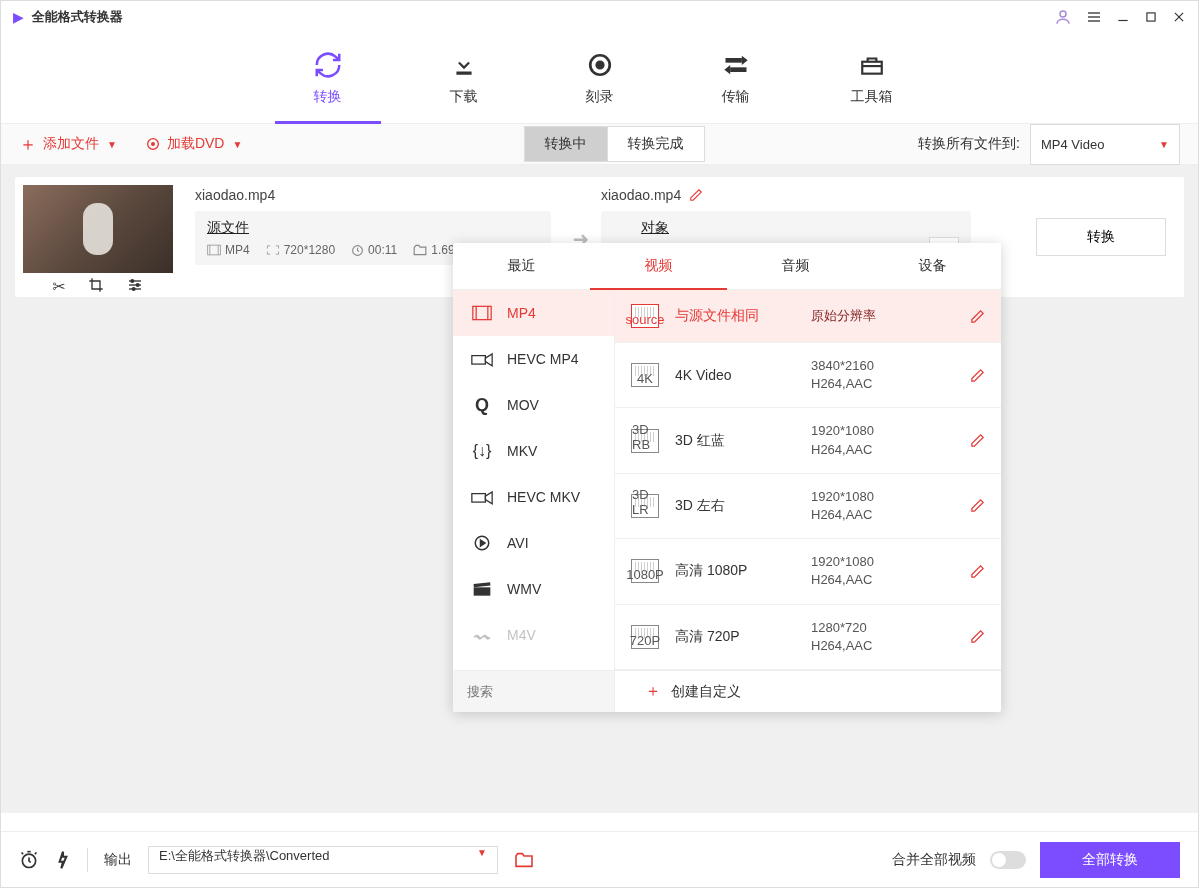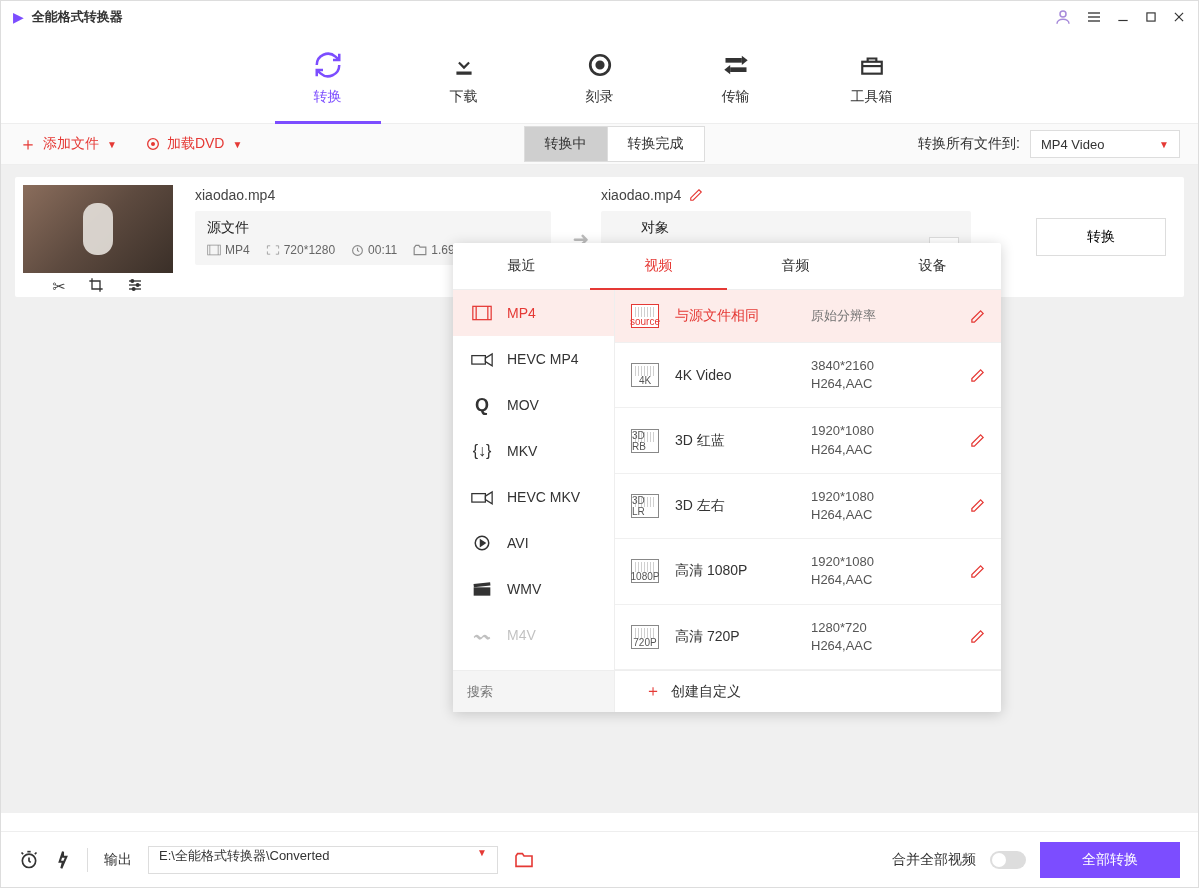--- a/index.html
+++ b/index.html
@@ -21,32 +21,32 @@
 .toolbar-left { display: flex; align-items: center; gap: 28px; }
 .add-file-btn { color: #e53935; display: flex; align-items: center; gap: 6px; cursor: pointer; font-size: 14px; }
 .load-dvd-btn { color: #e53935; display: flex; align-items: center; gap: 6px; cursor: pointer; font-size: 14px; }
 .down-arrow { color: #e53935; font-size: 10px; margin-left: 2px; }
 .tabs-middle { display: flex; margin-left: auto; margin-right: auto; position: absolute; left: 50%; transform: translateX(-50%); }
 .tab-btn { padding: 8px 20px; border: 1px solid #ddd; background: #fff; cursor: pointer; font-size: 14px; }
 .tab-btn.active { background: #cfcfcf; margin-left: 29px; }
 .tab-btn:first-child { border-right: none; }
 .toolbar-right { margin-left: auto; display: flex; align-items: center; gap: 10px; }
 .convert-all-label { font-size: 14px; text-align: right; }
-.format-dropdown { width: 150px; height: 28px; border: 1px solid #ddd; display: flex; align-items: center; justify-content: space-between; padding: 0 10px; cursor: pointer; background: #fff; }
+.format-dropdown { width: 150px; height: 41px; border: 1px solid #ddd; display: flex; align-items: center; justify-content: space-between; padding: 0 10px; cursor: pointer; background: #fff; }
 .format-dropdown .arrow { color: #e53935; font-size: 10px; }
 .content-area { position: relative; background: #f0f0f0; padding: 12px 14px; height: 648px; }
 .file-item { background: #fff; border-radius: 2px; padding: 0; display: flex; align-items: flex-start; height: 120px; position: relative; }
 .thumb-col { width: 166px; display: flex; flex-direction: column; align-items: center; padding: 8px 0 0 0; }
 .thumb { width: 150px; height: 88px; background: linear-gradient(135deg, #8a6d5c 0%, #5d4a3f 50%, #3a2f28 100%); position: relative; overflow: hidden; }
 .thumb::before { content: ""; position: absolute; left: 60px; top: 18px; width: 30px; height: 52px; background: rgba(230,225,220,0.9); border-radius: 14px; }
 .thumb-actions { display: flex; gap: 22px; margin-top: 4px; color: #444; font-size: 16px; }
 .info-col { display: flex; flex-direction: column; padding: 10px 10px 0 14px; width: 380px; }
 .file-name { color: #444; font-size: 14px; margin-bottom: 8px; }
 .info-box { background: #f5f5f5; border-radius: 2px; padding: 8px 12px; }
-.info-title { font-size: 14px; color: #222; margin-bottom: 6px; }
+.info-title { font-size: 14px; color: #222; margin-bottom: 6px; text-decoration: underline; }
 .info-meta { display: flex; gap: 16px; font-size: 12px; color: #666; align-items: center; }
 .meta-item { display: flex; align-items: center; gap: 4px; }
 .arrow-col { display: flex; align-items: center; justify-content: center; width: 40px; padding-top: 50px; color: #bbb; font-size: 20px; }
 .target-col { display: flex; flex-direction: column; padding: 10px 10px 0 0; width: 380px; }
 .target-name-row { display: flex; align-items: center; gap: 8px; margin-bottom: 8px; }
 .target-name { color: #444; font-size: 14px; }
 .edit-name-icon { color: #e53935; cursor: pointer; }
 .target-box { background: #f5f5f5; border-radius: 2px; padding: 8px 12px; display: flex; justify-content: space-between; align-items: flex-start; }
 .target-left { flex: 1; margin-left: 28px; }
 .target-dropdown-btn { width: 30px; height: 30px; background: #fff; border: 1px solid #ddd; display: flex; align-items: center; justify-content: center; cursor: pointer; margin-left: 8px; margin-top: 18px; }
@@ -60,28 +60,28 @@
 .panel-tab.active::after { content: ""; position: absolute; bottom: -1px; left: 0; right: 0; height: 2px; background: #e53935; }
 .panel-body { display: flex; height: 380px; }
 .panel-left { width: 162px; border-right: 1px solid #eee; overflow-y: auto; }
 .fmt-item { display: flex; align-items: center; gap: 14px; padding: 14px 18px; cursor: pointer; font-size: 14px; }
 .fmt-item.active { background: #fdecea; color: #e53935; }
 .fmt-icon { width: 22px; height: 18px; display: flex; align-items: center; justify-content: center; font-size: 16px; color: #333; }
 .fmt-item.active .fmt-icon { color: #e53935; }
 .panel-right { flex: 1; overflow-y: auto; }
 .preset-item { display: flex; align-items: center; padding: 14px 16px; border-bottom: 1px solid #f0f0f0; cursor: pointer; gap: 16px; }
 .preset-item.highlighted { background: #fdecea; }
-.preset-icon { width: 28px; height: 24px; border: 1px solid #888; position: relative; display: flex; align-items: flex-end; justify-content: center; font-size: 10px; color: #555; background: #fff; }
+.preset-icon { width: 28px; height: 24px; border: 1px solid #888; position: relative; display: flex; align-items: flex-end; justify-content: center; font-size: 13px; color: #555; background: #fff; }
 .preset-item.highlighted .preset-icon { border-color: #e53935; color: #e53935; }
 .preset-icon::before { content: ""; position: absolute; top: 2px; left: 3px; right: 3px; height: 10px; background: repeating-linear-gradient(90deg, #888, #888 1px, transparent 1px, transparent 3px); opacity: 0.4; }
 .preset-text { flex: 0 0 120px; }
 .preset-title { font-size: 14px; color: #333; }
 .preset-item.highlighted .preset-title { color: #e53935; }
 .preset-detail { flex: 1; font-size: 13px; color: #555; line-height: 1.4; }
-.preset-item.highlighted .preset-detail { color: #737373; }
+.preset-item.highlighted .preset-detail { color: #7f1d1d; }
 .preset-edit { color: #e53935; cursor: pointer; font-size: 15px; }
 .panel-footer { display: flex; border-top: 1px solid #eee; height: 42px; }
 .panel-search { flex: 0 0 162px; border-right: 1px solid #eee; }
 .panel-search input { width: 100%; height: 100%; border: none; background: #f5f5f5; padding: 0 14px; font-size: 13px; outline: none; }
 .panel-custom { flex: 1; display: flex; align-items: center; gap: 10px; padding: 0 30px; cursor: pointer; font-size: 14px; }
 .panel-custom .plus { color: #e53935; font-size: 16px; }
 .bottom-bar { position: absolute; bottom: 0; left: 0; right: 0; height: 56px; border-top: 1px solid #eee; display: flex; align-items: center; padding: 0 18px; gap: 16px; background: #fff; }
 .bottom-icon { font-size: 18px; color: #333; cursor: pointer; }
 .vsep { width: 1px; height: 24px; background: #ddd; }
 .output-label { font-size: 14px; }

